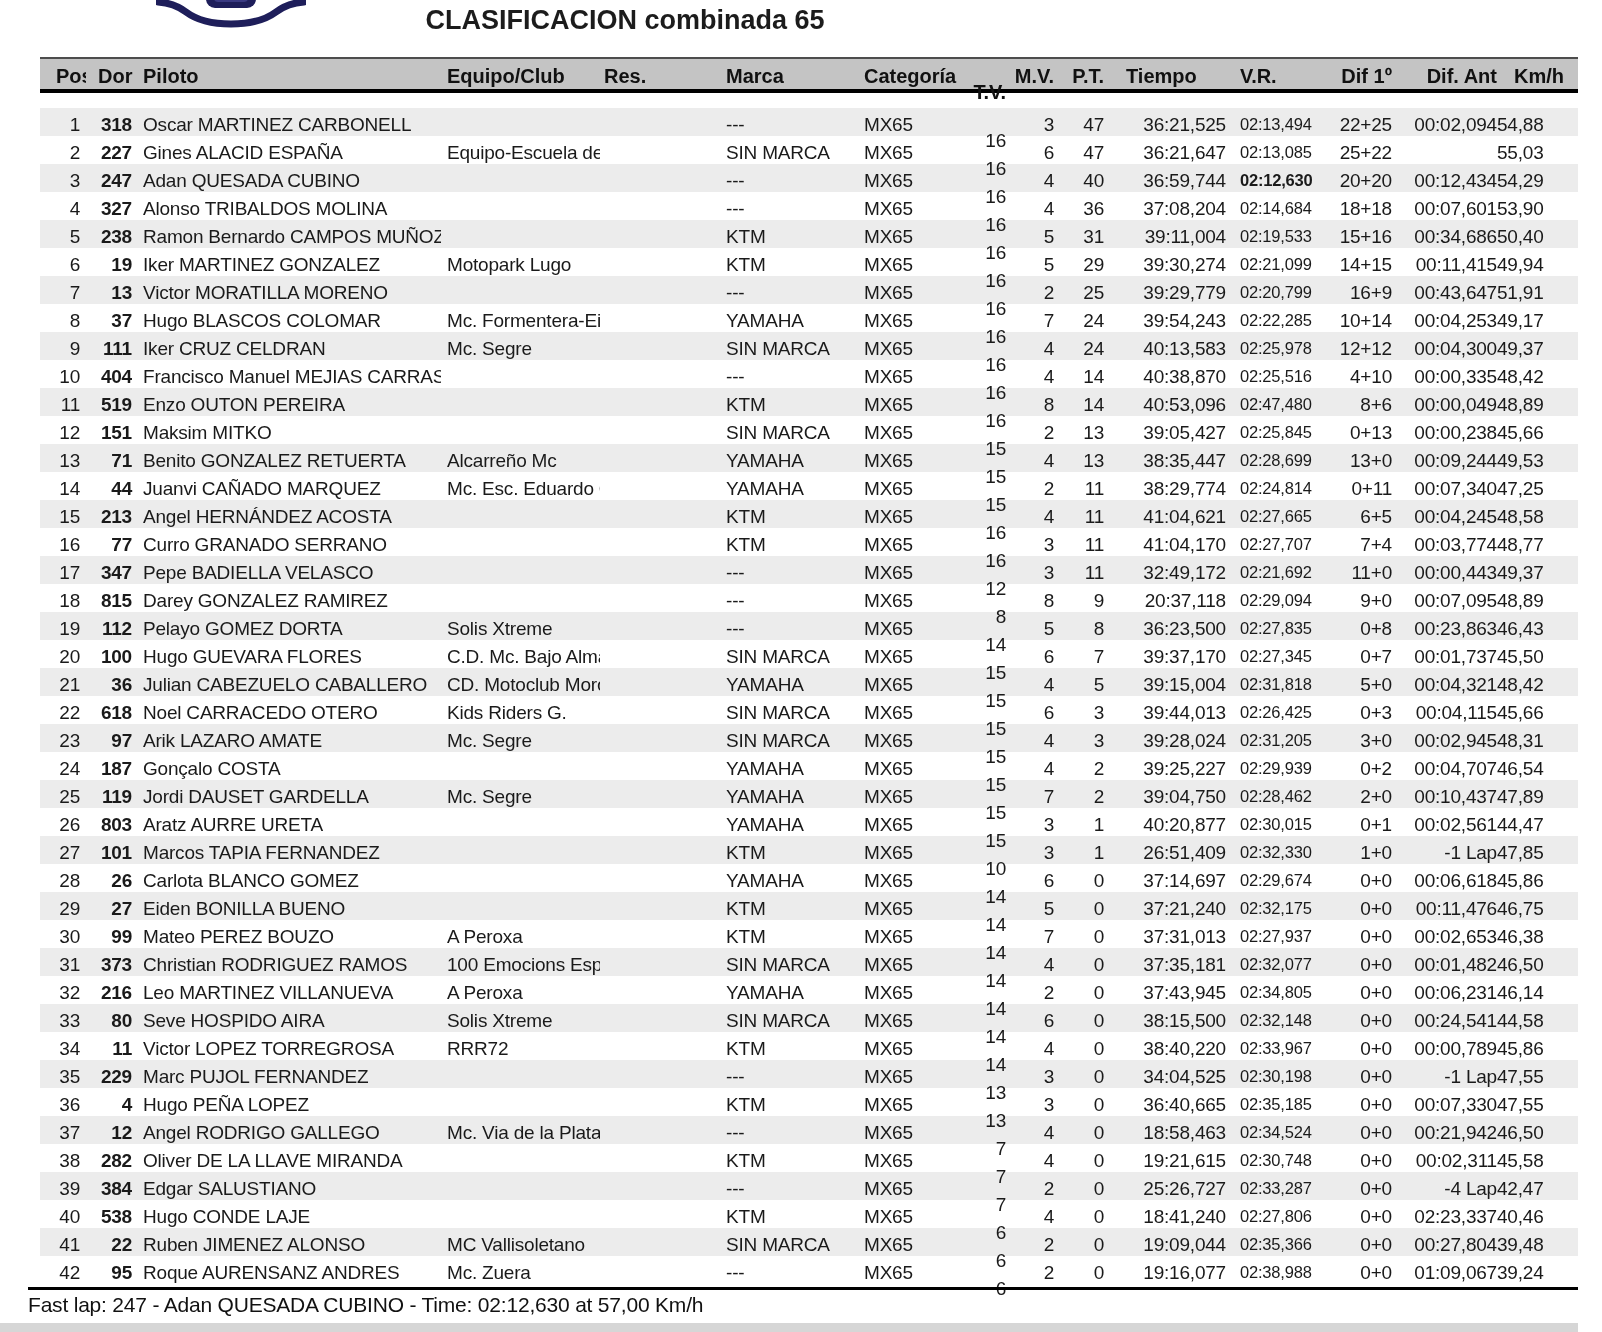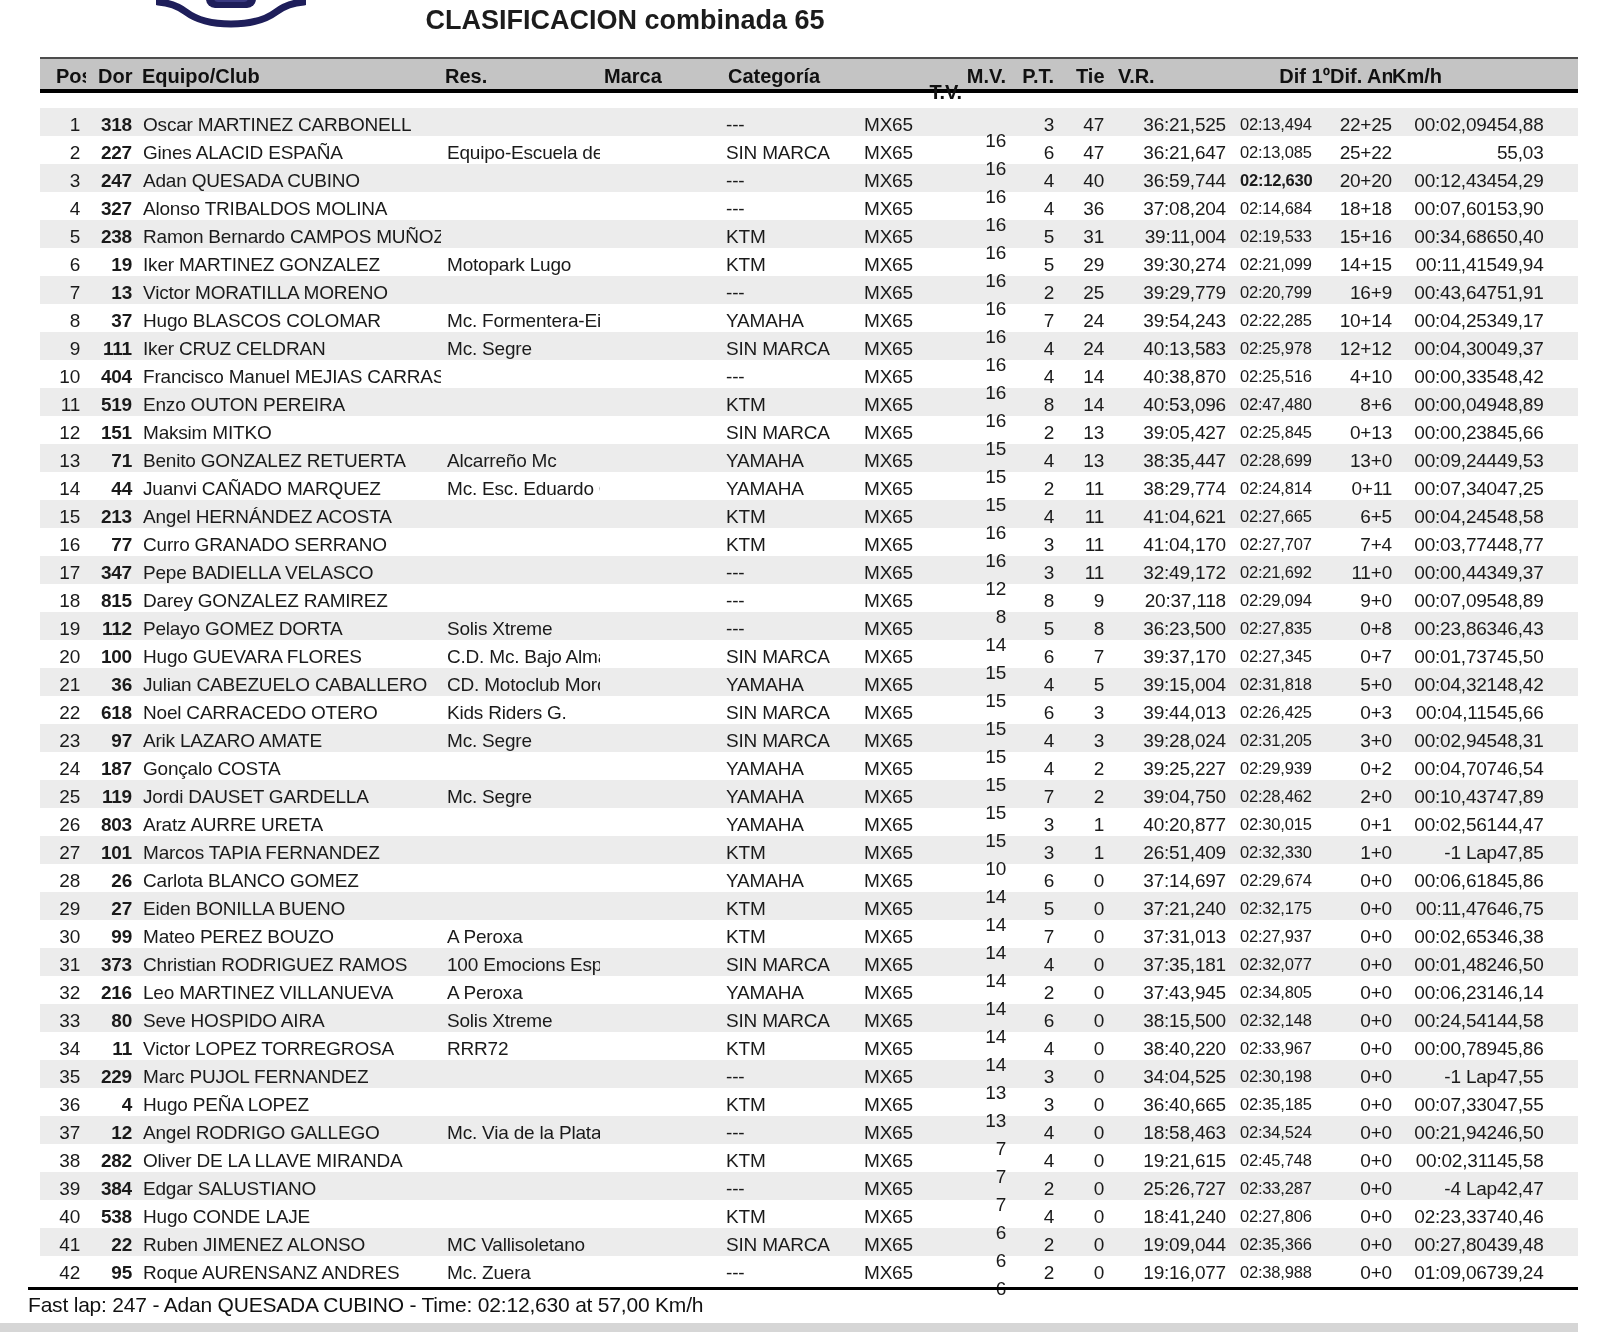--- a/index.html
+++ b/index.html
@@ -56,21 +56,21 @@
   .c-vr{text-align:left;padding-left:14px;font-size:16.5px;letter-spacing:-0.2px;}
   .c-dif1{text-align:right;}
   .c-difant{text-align:right;}
   .c-kmh{padding-right:36px;}
 
   .thead .c-pos{text-align:left;padding-left:16px;}
   .thead .c-dor{text-align:left;padding-left:12px;}
   .thead .c-tiempo{text-align:left;padding-left:22px;}
   .thead .c-vr{font-size:20px;}
   .thead .c-dif1{text-align:right;padding-right:0px;}
-  .thead .c-kmh{text-align:left;padding-right:11px;}
+  .thead .c-kmh{text-align:center;padding-right:11px;}
 
   .vr-bold{font-weight:bold;}
 
   .footer{
     position:absolute;left:28px;top:1287px;width:1574px;
     border-top:3px solid #000;
     padding-top:3px;
     font-size:21px;color:#111;letter-spacing:-0.2px;
   }
 
@@ -91,20 +91,21 @@
       <path d="M2,4 Q18,5 30,14 Q46,26 75,26 Q104,26 120,14 Q132,5 148,4" fill="none" stroke="#1e1e5a" stroke-width="7" stroke-linecap="round"></path>
     </svg>
   </div>
 
   <div class="title">CLASIFICACION combinada 65</div>
 
   <div class="table">
     <div class="tr thead">
       <div class="th c-pos">Pos</div>
       <div class="th c-dor">Dor</div>
+      <div class="th c-piloto">Piloto</div>
       <div class="th c-equipo">Equipo/Club</div>
       <div class="th c-res">Res.</div>
       <div class="th c-marca">Marca</div>
       <div class="th c-categoria">Categoría</div>
       <div class="th c-tv">T.V.</div>
       <div class="th c-mv">M.V.</div>
       <div class="th c-pt">P.T.</div>
       <div class="th c-tiempo">Tiempo</div>
       <div class="th c-vr">V.R.</div>
       <div class="th c-dif1">Dif 1º</div>
@@ -783,21 +784,21 @@
     <div class="td c-dor">282</div>
     <div class="td c-piloto">Oliver DE LA LLAVE MIRANDA</div>
     <div class="td c-equipo"></div>
     <div class="td c-res"></div>
     <div class="td c-marca">KTM</div>
     <div class="td c-categoria">MX65</div>
     <div class="td c-tv">7</div>
     <div class="td c-mv">4</div>
     <div class="td c-pt">0</div>
     <div class="td c-tiempo">19:21,615</div>
-    <div class="td c-vr">02:45,748</div>
+    <div class="td c-vr">02:30,748</div>
     <div class="td c-dif1">0+0</div>
     <div class="td c-difant">00:02,311</div>
     <div class="td c-kmh">45,58</div>
   </div>
 
   <div class="tr odd">
     <div class="td c-pos">39</div>
     <div class="td c-dor">384</div>
     <div class="td c-piloto">Edgar SALUSTIANO</div>
     <div class="td c-equipo"></div>

